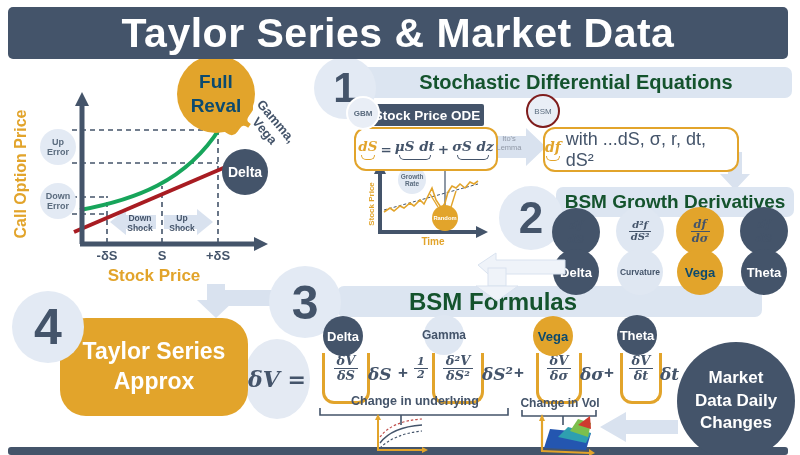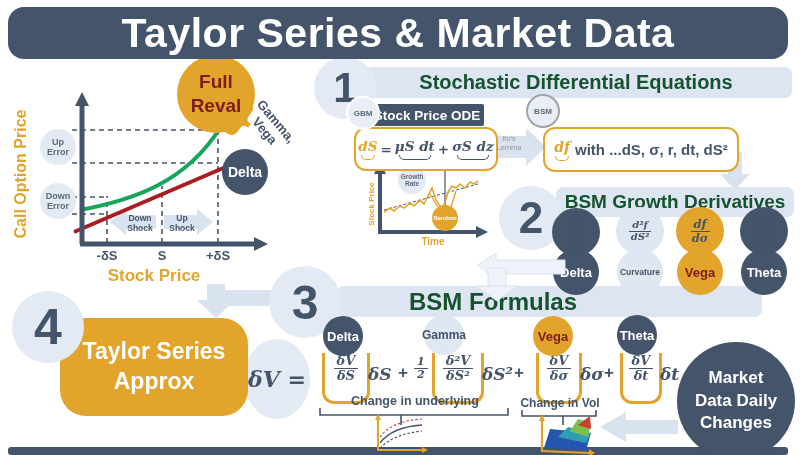--- a/index.html
+++ b/index.html
@@ -3,21 +3,21 @@
 <meta charset="utf-8">
 <style>
   html,body{margin:0;padding:0;background:#fff;}
   #canvas{position:relative;width:800px;height:455px;background:#fff;overflow:hidden;
           font-family:"Liberation Sans",sans-serif;}
   .abs{position:absolute;}
   .navy{color:#44546A;}
   .circ{border-radius:50%;display:flex;flex-direction:column;align-items:center;justify-content:center;text-align:center;}
   .lt{background:#DFE7F2;}
   .dk{background:#44546A;color:#fff;}
-  .gd{background:#E2A42B;color:#7f1d1d;}
+  .gd{background:#E2A42B;color:#0c4a6e;}
   .numcirc{background:#E3EAF4;color:#44546A;font-weight:bold;}
   .bar{background:#DCE5F1;border-radius:7px;color:#14532d;font-weight:bold;display:flex;align-items:center;}
   .hdr{color:#fff;font-weight:bold;font-size:13.5px;display:flex;align-items:center;justify-content:center;border-radius:2px;}
   .fbox{border:2.5px solid #E2A42B;border-radius:12px;background:#fff;display:flex;align-items:center;justify-content:center;}
   .math{font-family:"DejaVu Serif",serif;font-style:italic;font-weight:bold;color:#44546A;}
   .gold-t{color:#E2A42B;}
   .frac{display:inline-flex;flex-direction:column;align-items:center;line-height:1.05;}
   .frac .fnum{padding:0 3px;border-bottom:1.3px solid currentColor;}
   .ubrace{height:4px;border:1.5px solid #44546A;border-top:none;border-radius:0 0 5px 5px;margin-top:1px;}
   .ubrace.g{border-color:#E2A42B;}
@@ -25,21 +25,21 @@
   .tbox{position:absolute;border:3px solid #E2A42B;border-top:none;border-radius:0 0 12px 12px;
         display:flex;align-items:flex-start;justify-content:center;padding-top:1px;background:transparent;}
   .lblc{font-weight:bold;font-size:13px;}
   .z1{z-index:1}.z2{z-index:2}.z3{z-index:3}.z4{z-index:4}.z6{z-index:6}
 </style>
 </head>
 <body>
 
 <div id="canvas">
 
-  <div class="abs z6" style="left:8px;top:7px;width:780px;height:52px;background:#44546A;border-radius:16px;
+  <div class="abs z6" style="left:8px;top:7px;width:780px;height:52px;background:#44546A;border-radius:5px;
               display:flex;align-items:center;justify-content:center;">
     <span style="color:#fff;font-size:41px;font-weight:bold;letter-spacing:.5px;">Taylor Series &amp; Market Data</span>
   </div>
 
   <div class="abs z1" style="left:8px;top:447px;width:780px;height:8px;background:#44546A;border-radius:3px;"></div>
 
   <svg class="abs z1" style="left:14px;top:66px;" width="312" height="232" viewBox="0 0 312 232">
 
     <g stroke="#44546A" stroke-width="1.6" stroke-dasharray="5 4" fill="none">
       <line x1="58" y1="64" x2="204" y2="64"></line>
@@ -131,30 +131,30 @@
         <span class="ubrace" style="width:30px;"></span>
       </span>
   </div>
 
   <svg class="abs z1" style="left:488px;top:124px;" width="58" height="46" viewBox="0 0 58 46">
     <polygon points="0,12 38,12 38,4 58,23 38,42 38,34 0,34" fill="#D9E2EF"></polygon>
   </svg>
   <div class="abs z2" style="left:492px;top:134px;width:34px;font-size:7.5px;color:#9098A6;text-align:center;line-height:1.25;">
     <span>Ito's Lemma</span>
   </div>
-  <div class="abs circ z4" style="left:526px;top:94px;width:30px;height:30px;background:#E9EEF6;border:2px solid #a3a3a3;font-size:8px;font-weight:bold;color:#5A6B7E;">
+  <div class="abs circ z4" style="left:526px;top:94px;width:30px;height:30px;background:#E9EEF6;border:2px solid #7f1d1d;font-size:8px;font-weight:normal;color:#5A6B7E;">
     <span>BSM</span>
   </div>
 
   <div class="abs fbox z2" style="left:543px;top:127px;width:192px;height:41px;gap:5px;">
     <span class="part">
         <span class="math gold-t" style="font-size:14px;">df</span>
         <span class="ubrace g" style="width:12px;"></span>
       </span>
-    <span class="navy" style="font-size:15px;font-weight:bold;">with ...dS, σ, r, dt, dS²</span>
+    <span class="navy" style="font-size:18px;font-weight:normal;">with ...dS, σ, r, dt, dS²</span>
   </div>
 
   <svg class="abs z1" style="left:688px;top:144px;" width="80" height="48" viewBox="0 0 80 48">
     <g fill="#D9E2EF">
       <rect x="6" y="8" width="48" height="14"></rect>
       <rect x="40" y="8" width="14" height="22"></rect>
       <polygon points="32,30 62,30 47,46"></polygon>
     </g>
   </svg>
 

